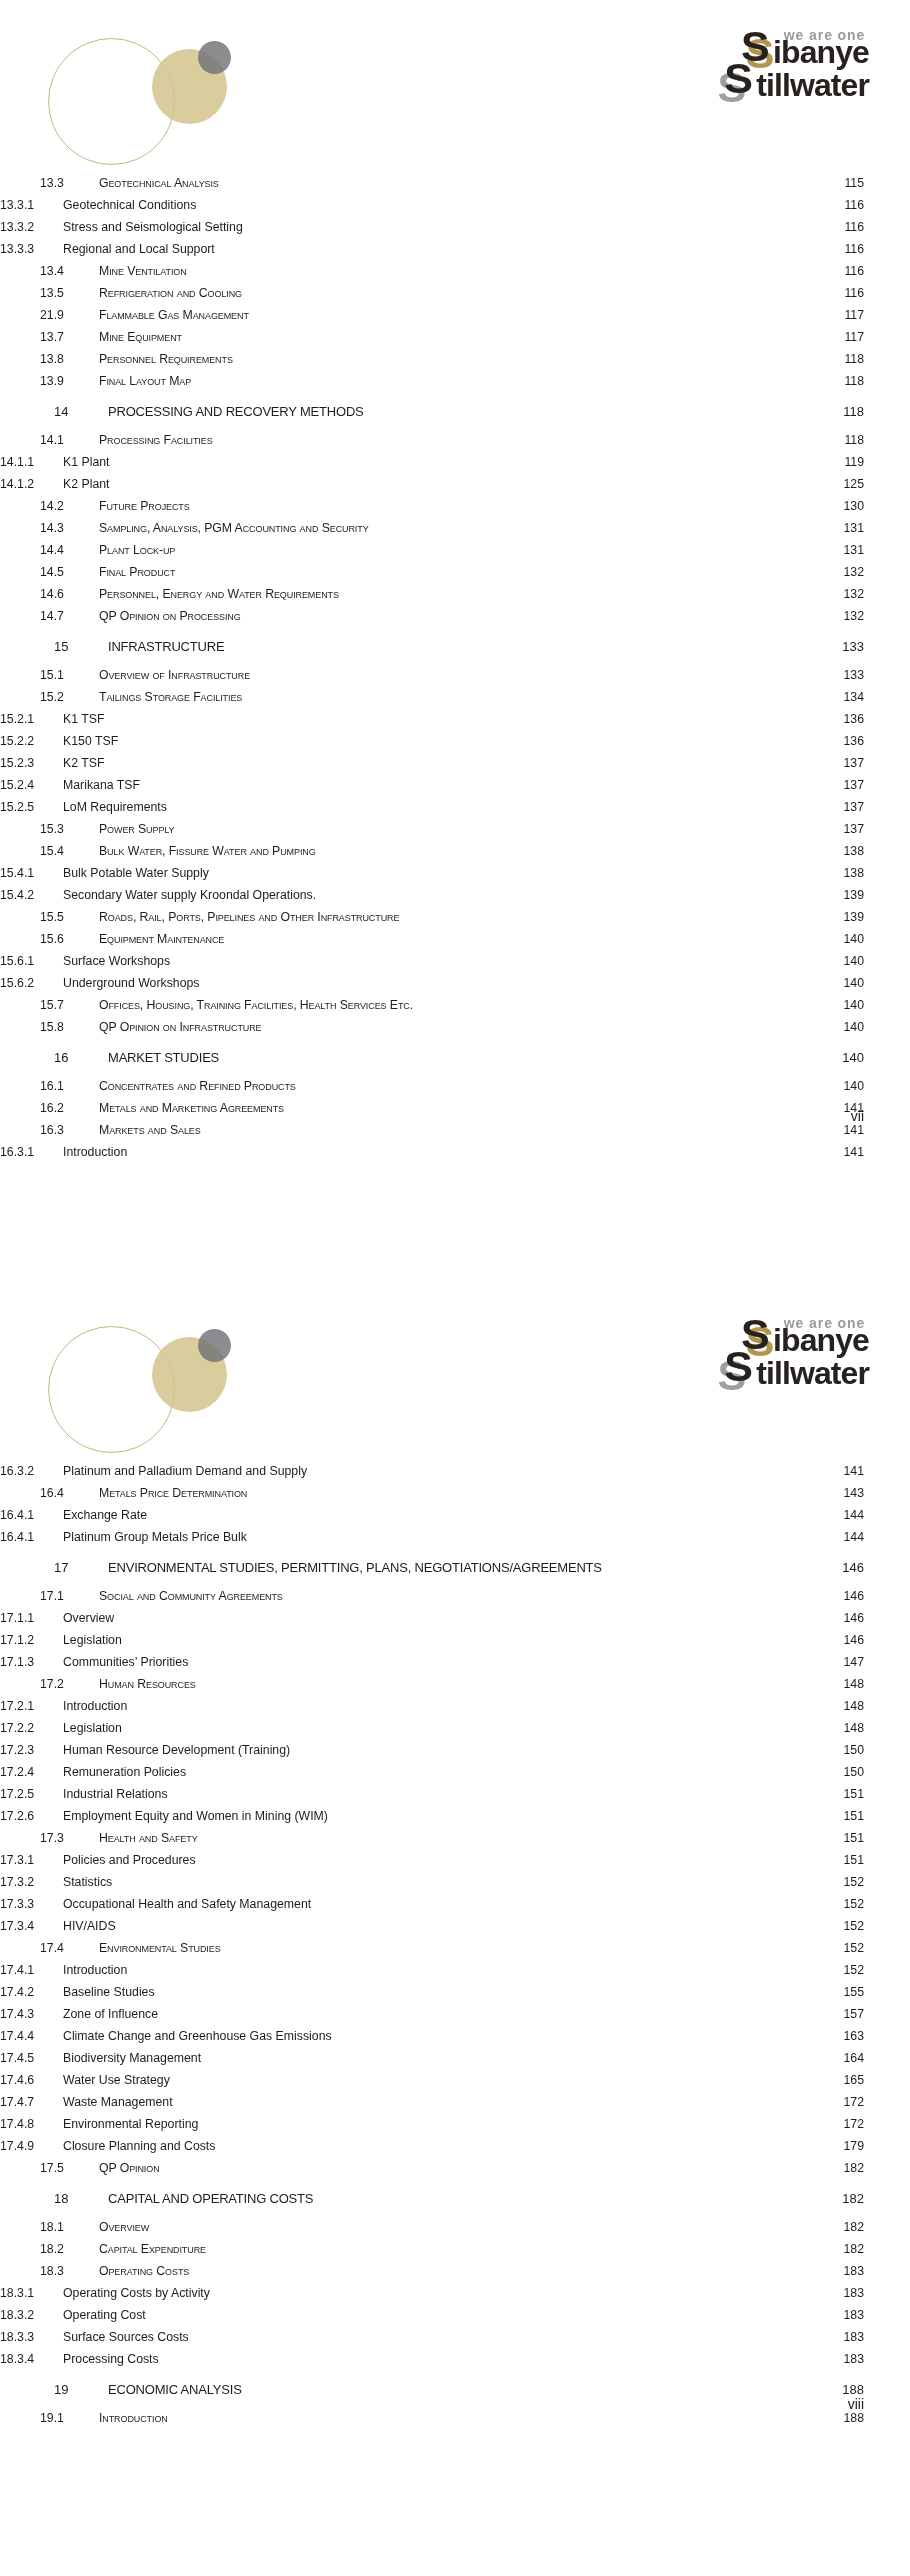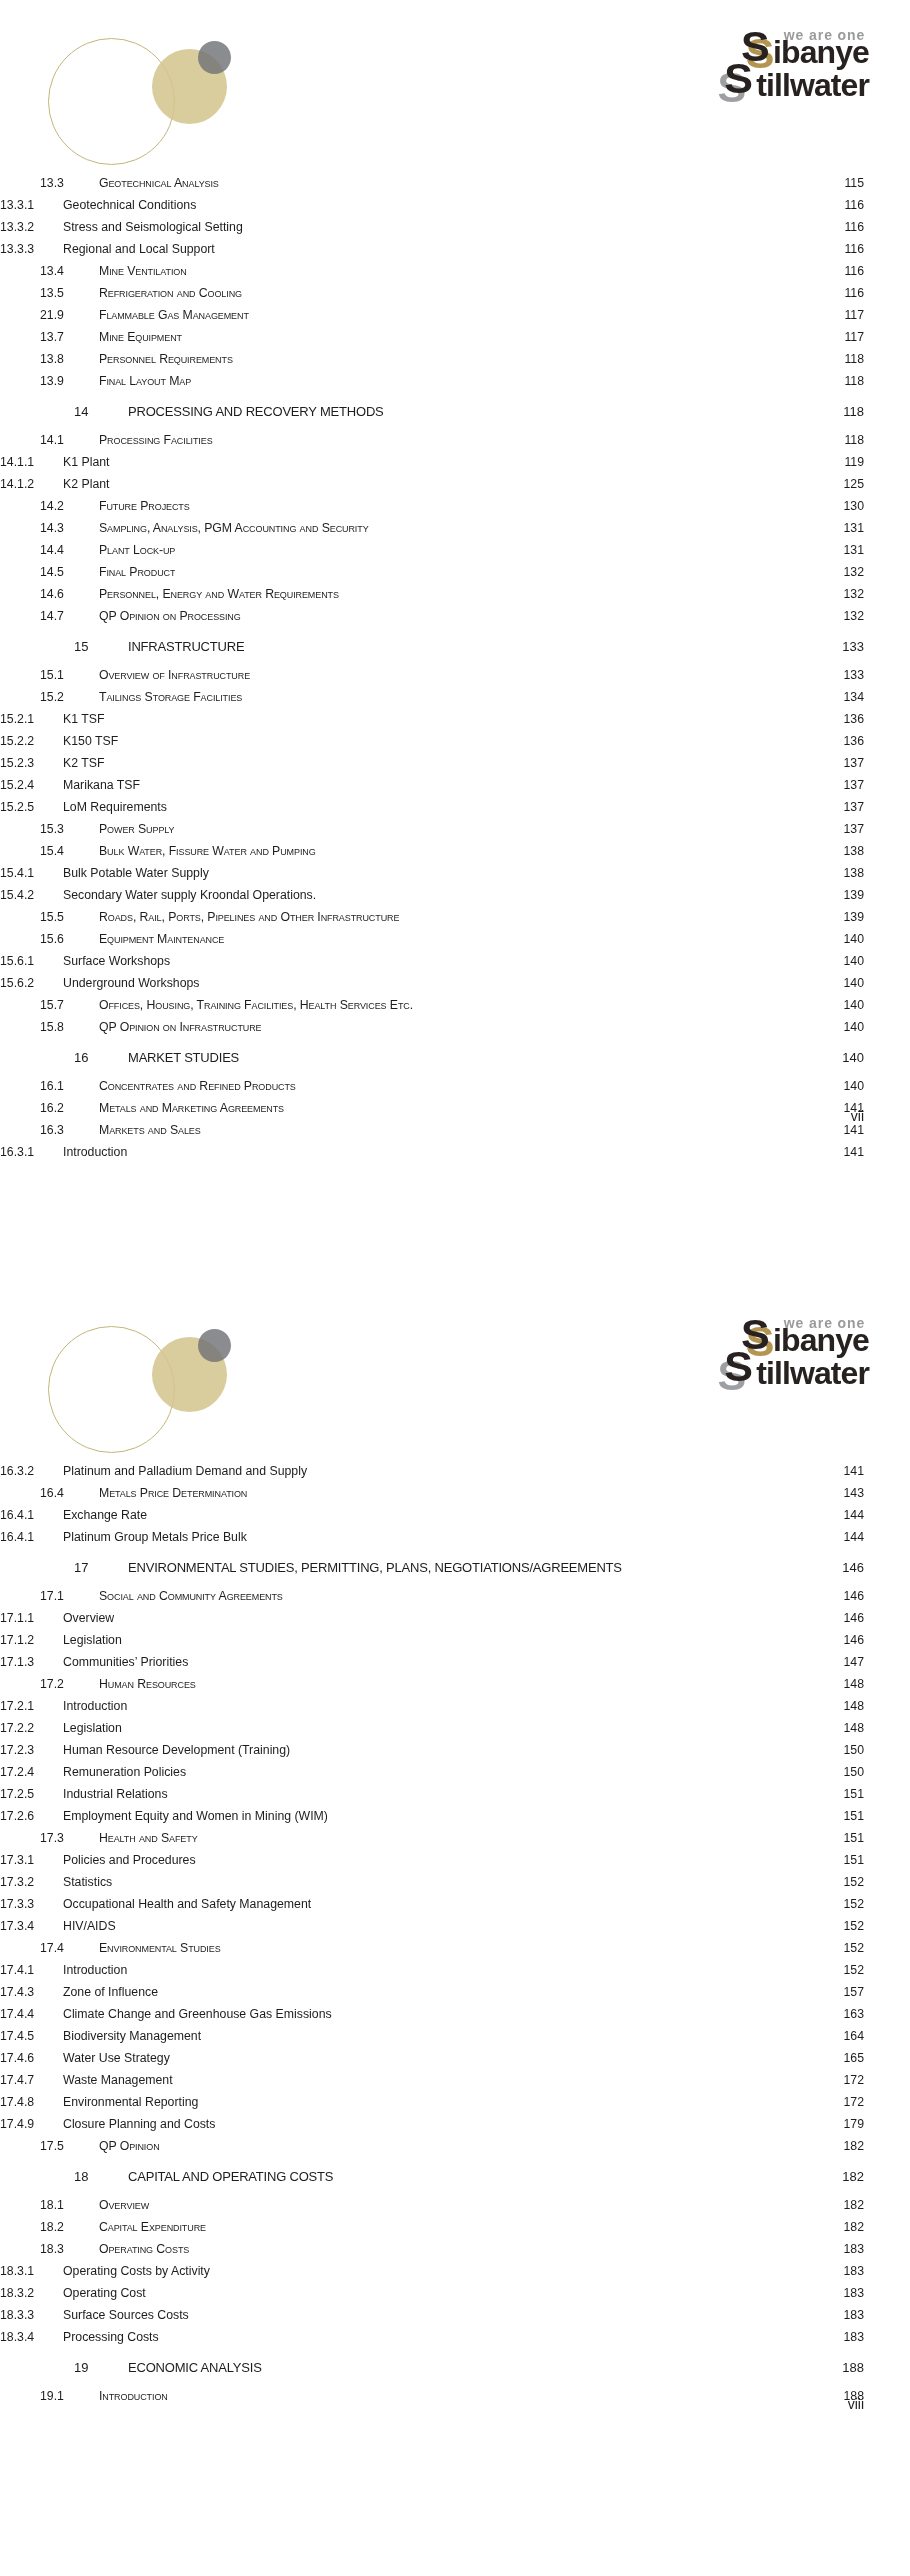--- a/index.html
+++ b/index.html
@@ -25,21 +25,21 @@
   .s-main{left:0;top:-5.7px;color:#272220;z-index:2;}
   .s-gold{left:4.7px;top:1.9px;color:#b3954f;z-index:1;}
   .s-gray{left:-6.6px;top:2.8px;color:#9d9fa2;z-index:1;}
 
   
   .content{position:absolute;top:176px;left:0;right:0;}
   .row{display:flex;align-items:baseline;height:22px;padding-right:47px;font-size:12.3px;}
   .row .num{flex:0 0 auto;}
   .row .title{flex:0 1 auto;white-space:nowrap;overflow:hidden;}
   .row .pg{margin-left:auto;padding-left:11.3px;}
-  .lvl1{margin-top:7.5px;margin-bottom:7.5px;font-size:13px;padding-left:74px;}
+  .lvl1{margin-top:7.5px;margin-bottom:7.5px;font-size:13px;padding-left:54px;}
   .lvl1 .num{width:54px;}
   .lvl1 .title{letter-spacing:-0.2px;}
   .lvl2{padding-left:40px;}
   .lvl2 .num{width:59px;}
   .lvl2 .title{font-variant:small-caps;letter-spacing:-0.1px;}
   .lvl3{}
   .lvl3 .num{width:63px;}
 
   .footer{position:absolute;top:1108px;right:47px;font-size:14px;color:#1d1d1f;margin-left:39px;}
 </style>
@@ -398,20 +398,25 @@
         <span class="num">17.4</span>
         <span class="title">Environmental Studies</span>
         <span class="pg">152</span>
       </div>
       <div class="row lvl3">
         <span class="num">17.4.1</span>
         <span class="title">Introduction</span>
         <span class="pg">152</span>
       </div>
       <div class="row lvl3">
+        <span class="num">17.4.2</span>
+        <span class="title">Baseline Studies</span>
+        <span class="pg">155</span>
+      </div>
+      <div class="row lvl3">
         <span class="num">17.4.3</span>
         <span class="title">Zone of Influence</span>
         <span class="pg">157</span>
       </div>
       <div class="row lvl3">
         <span class="num">17.4.4</span>
         <span class="title">Climate Change and Greenhouse Gas Emissions</span>
         <span class="pg">163</span>
       </div>
       <div class="row lvl3">

